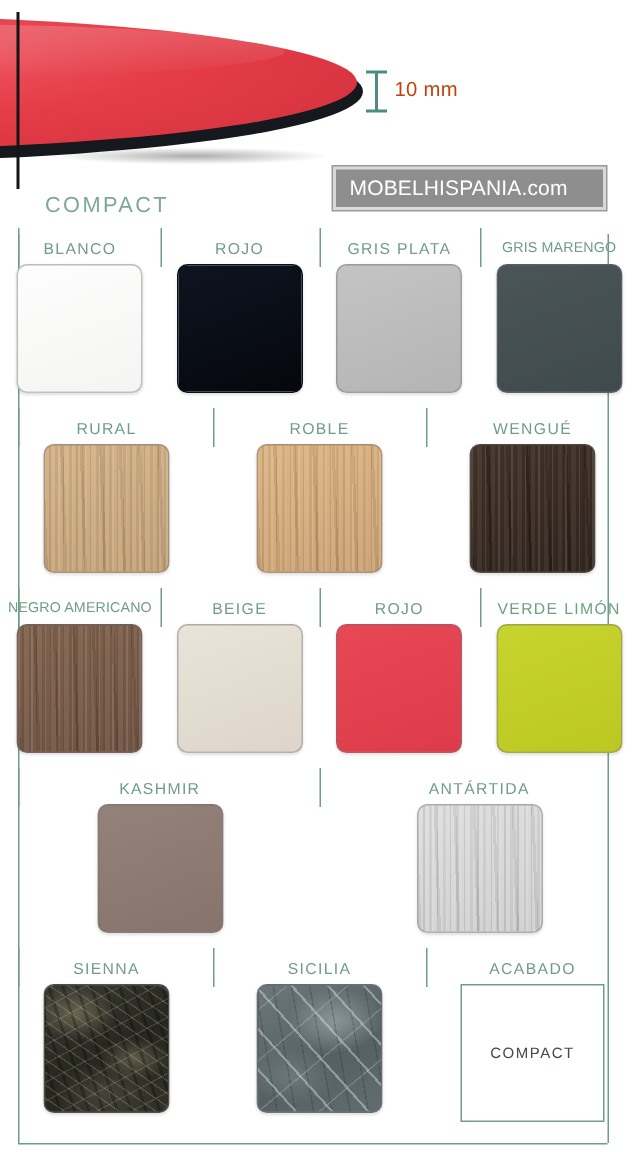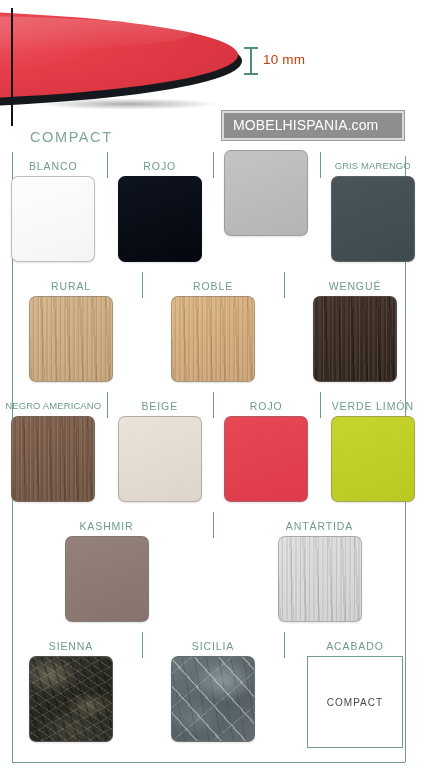--- a/index.html
+++ b/index.html
@@ -375,20 +375,21 @@
           <div class="cell-label">BLANCO</div>
           <div class="swatch sw-blanco"></div>
         </div>
         <div class="cell">
           <div class="tick"></div>
           <div class="cell-label">ROJO</div>
           <div class="swatch sw-negro"></div>
         </div>
         <div class="cell">
           <div class="tick"></div>
+          <div class="cell-label">GRIS PLATA</div>
           <div class="swatch sw-gris-plata"></div>
         </div>
         <div class="cell">
           <div class="tick"></div>
           <div class="cell-label tight">GRIS MARENGO</div>
           <div class="swatch sw-gris-marengo"></div>
         </div>
       </div>
     </div>
 

